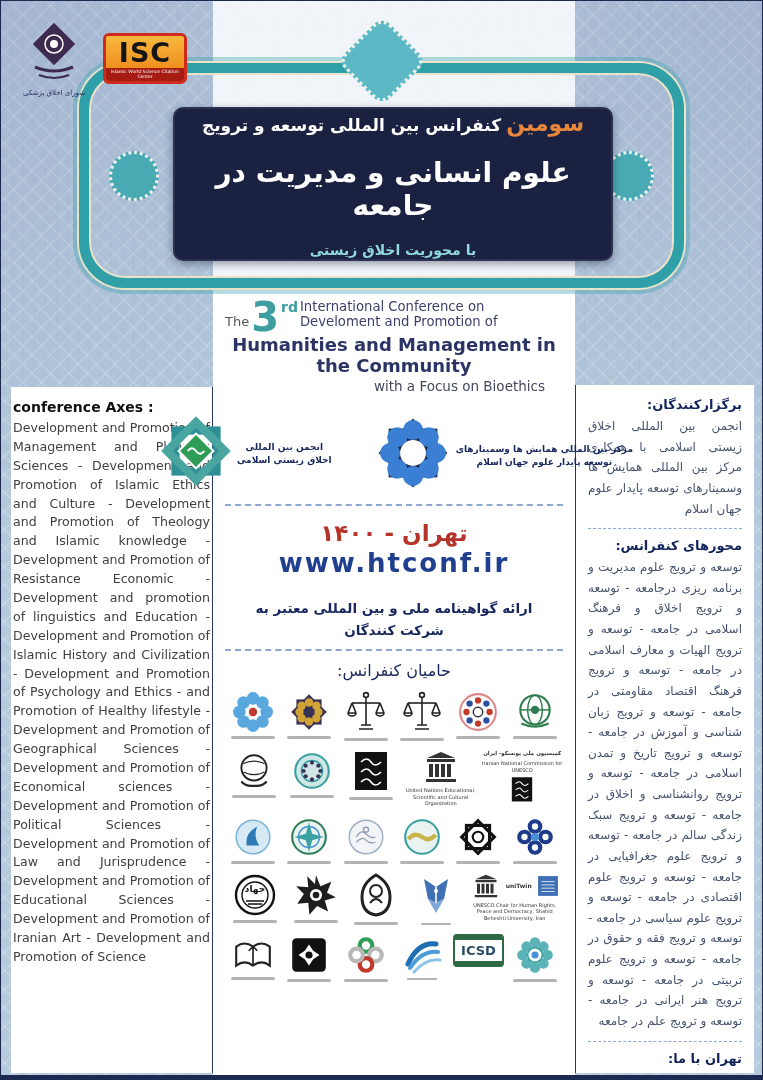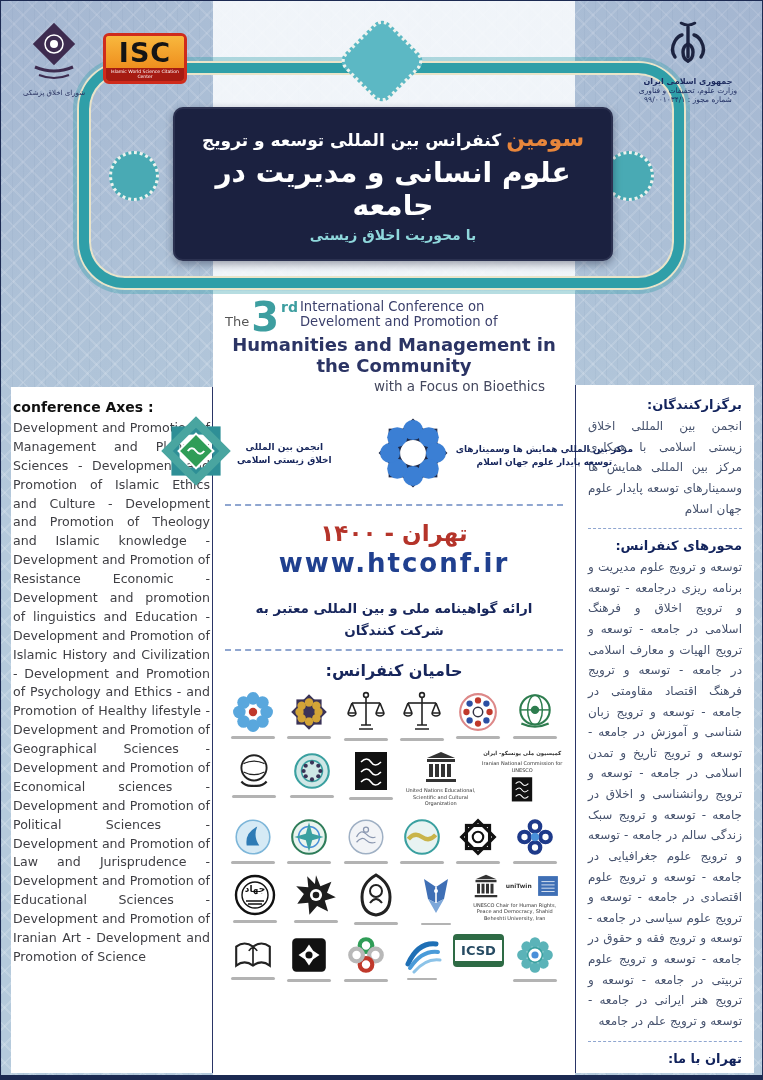--- a/index.html
+++ b/index.html
@@ -19,21 +19,21 @@
   .frame{position:absolute;left:78px;right:78px;top:62px;height:205px;z-index:2;
     border:10px solid #2f9fa8;border-radius:46px;
     box-shadow:0 0 0 2px #e9e4c9, inset 0 0 0 2px #e9e4c9, 0 0 0 6px rgba(47,159,168,.35);}
   .frame-medallion{position:absolute;left:50%;top:28px;width:58px;height:58px;transform:translateX(-50%) rotate(45deg);
     background:#5cb8c4;border:3px dotted #eef3ee;border-radius:12px;z-index:2;}
   .frame-side{position:absolute;top:150px;width:44px;height:44px;border-radius:50%;
     background:#49aab4;border:3px dotted #eef3ee;z-index:2;}
   .frame-side.l{left:108px;} .frame-side.r{right:108px;}
   .banner{position:absolute;left:172px;top:106px;width:436px;height:150px;z-index:3;
     background:#1b2140;border:2px solid #2b3150;border-radius:10px;
-    display:flex;flex-direction:column;justify-content:center;align-items:center;gap:5px;
+    display:flex;flex-direction:column;justify-content:center;align-items:center;gap:20px;
     box-shadow:0 3px 8px rgba(10,15,40,.4);direction:rtl;text-align:center;}
   .b1 .third{color:#e8863b;font-size:22px;font-weight:bold;}
   .b1 .rest{color:#ffffff;font-size:17px;font-weight:bold;}
   .b2{color:#ffffff;font-size:28px;font-weight:bold;letter-spacing:1px;}
   .b3{color:#8fd8dc;font-size:14px;font-weight:bold;}
   
   .tl-logos{position:absolute;left:16px;top:22px;z-index:4;display:flex;align-items:flex-start;gap:12px;}
   .seal{display:flex;flex-direction:column;align-items:center;width:74px;}
   .seal-cap{font-size:7px;color:#27305e;margin-top:2px;white-space:nowrap;}
   .isc{margin-top:10px;width:78px;border:3px solid #cf2b1c;border-radius:6px;overflow:hidden;background:#f6a623;
@@ -68,21 +68,21 @@
   .t-ord{font-size:14px;font-weight:bold;color:#3d9ea0;align-self:flex-start;}
   .t-rest{font-size:13.2px;color:#3a3f6b;padding-bottom:3px;}
   .t-line2{font-size:18px;font-weight:bold;color:#2b3464;text-align:center;margin-top:2px;}
   .t-line3{font-size:13.5px;color:#44485e;text-align:right;padding-right:18px;margin-top:2px;}
   .org-logos{display:flex;justify-content:center;align-items:flex-start;gap:38px;margin-top:16px;}
   .org{display:flex;flex-direction:row;align-items:center;}
   .org-cap{margin-top:6px;font-size:9px;font-weight:bold;color:#17265c;text-align:center;line-height:1.5;direction:rtl;white-space:nowrap;}
   .tehran{color:#b5342a;font-size:23px;font-weight:bold;direction:rtl;margin-top:10px;}
   .site{color:#20408f;font-size:26px;font-weight:bold;letter-spacing:2px;margin-top:2px;}
   .cert{color:#17265c;font-size:13.5px;font-weight:bold;text-align:center;line-height:1.6;direction:rtl;margin-top:20px;}
-  .sponsor-h{color:#17265c;font-size:16px;font-weight:bold;direction:rtl;margin:6px 0 2px 0;}
+  .sponsor-h{color:#17265c;font-size:16px;font-weight:normal;direction:rtl;margin:6px 0 2px 0;}
   .hr-c{width:100%;border:none;border-top:2px dashed #8fa6d0;margin:8px 0 4px 0;}
   
   .s-row{display:flex;justify-content:space-between;align-items:flex-start;width:100%;margin-top:9px;}
   .cell{display:flex;flex-direction:column;align-items:center;gap:3px;flex:1;}
   .cap{width:44px;height:3px;background:#8a8a8a;opacity:.65;border-radius:2px;}
   .cap.s2{width:30px;height:2px;margin-top:1px;}
   .mini{font-size:5px;color:#333;text-align:center;line-height:1.3;}
   .mini.fa{direction:rtl;font-size:5.5px;font-weight:bold;}
   .icsd-box{border:2px solid #2e6b45;border-radius:4px;padding:3px 6px;background:#fff;
     font-size:13px;font-weight:bold;color:#274b63;border-top:6px solid #2e6b45;border-bottom:6px solid #2e6b45;}
@@ -111,37 +111,20 @@
         <path d="M14 52 q15 6 30 0" fill="none" stroke="#3d2b4f" stroke-width="2"></path>
       </svg>
       <div class="seal-cap">شورای اخلاق پزشکی</div>
     </div>
     <div class="isc">
       <div class="isc-label">ISC</div>
       <div class="isc-sub">Islamic World Science Citation Center</div>
     </div>
   </div>
 
-  <div class="tr-gov">
-    <svg width="54" height="56" viewBox="0 0 54 56">
-      <g stroke="#1c2340" stroke-width="3.4" fill="none" stroke-linecap="round">
-        <path d="M27 8 v30"></path>
-        <path d="M27 42 q-5 -2 -5 -9 q0 -6 5 -8"></path>
-        <path d="M27 42 q5 -2 5 -9 q0 -6 -5 -8"></path>
-        <path d="M14 38 q-5 -7 0 -16 q3 -5 7 -6"></path>
-        <path d="M40 38 q5 -7 0 -16 q-3 -5 -7 -6"></path>
-        <path d="M20 4 q7 4 14 0" stroke-width="2.6"></path>
-      </g>
-    </svg>
-    <div class="gov-lines">
-      <div class="g0">جمهوری اسلامی ایران</div>
-      <div class="g1">وزارت علوم، تحقیقات و فناوری</div>
-      <div class="g2">شماره مجوز : ۹۹/۰۰۱۰۳۴/۱</div>
-    </div>
-  </div>
 
   <div class="banner">
     <div class="b1">
       <span class="third">سومین</span>
       <span class="rest">کنفرانس بین المللی توسعه و ترویج</span>
     </div>
     <div class="b2">علوم انسانی و مدیریت در جامعه</div>
     <div class="b3">با محوریت اخلاق زیستی</div>
   </div>
 

